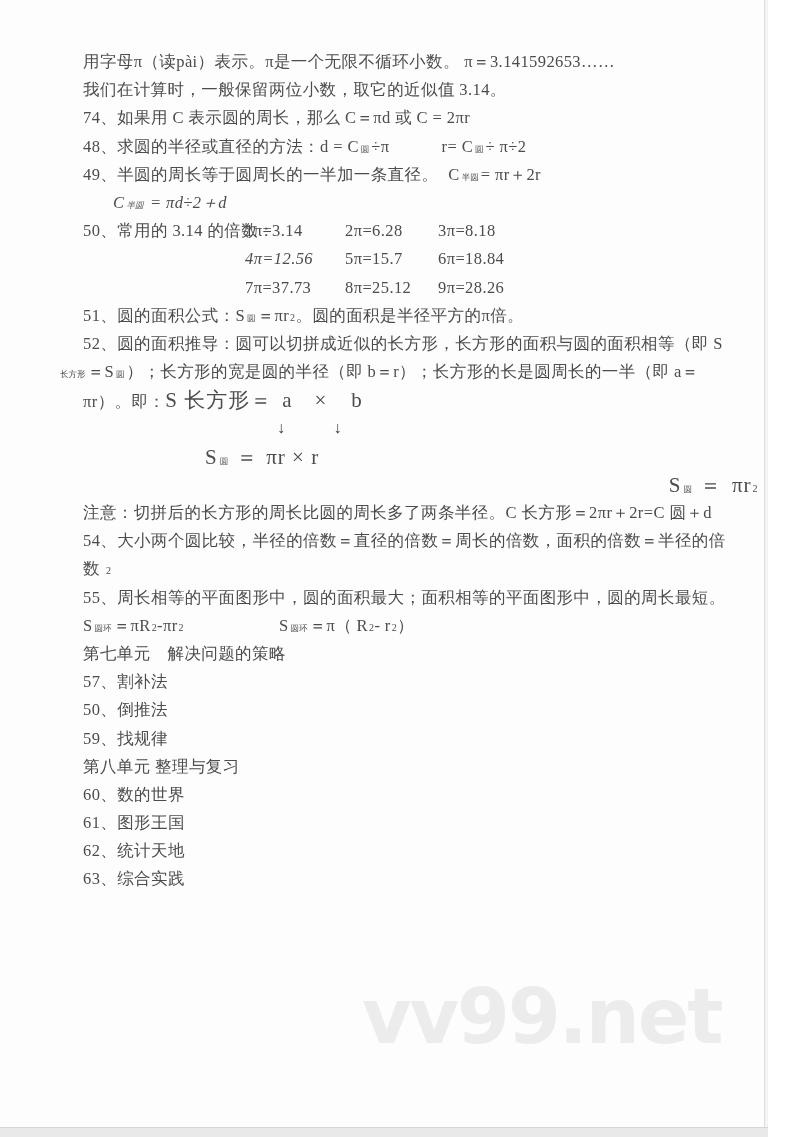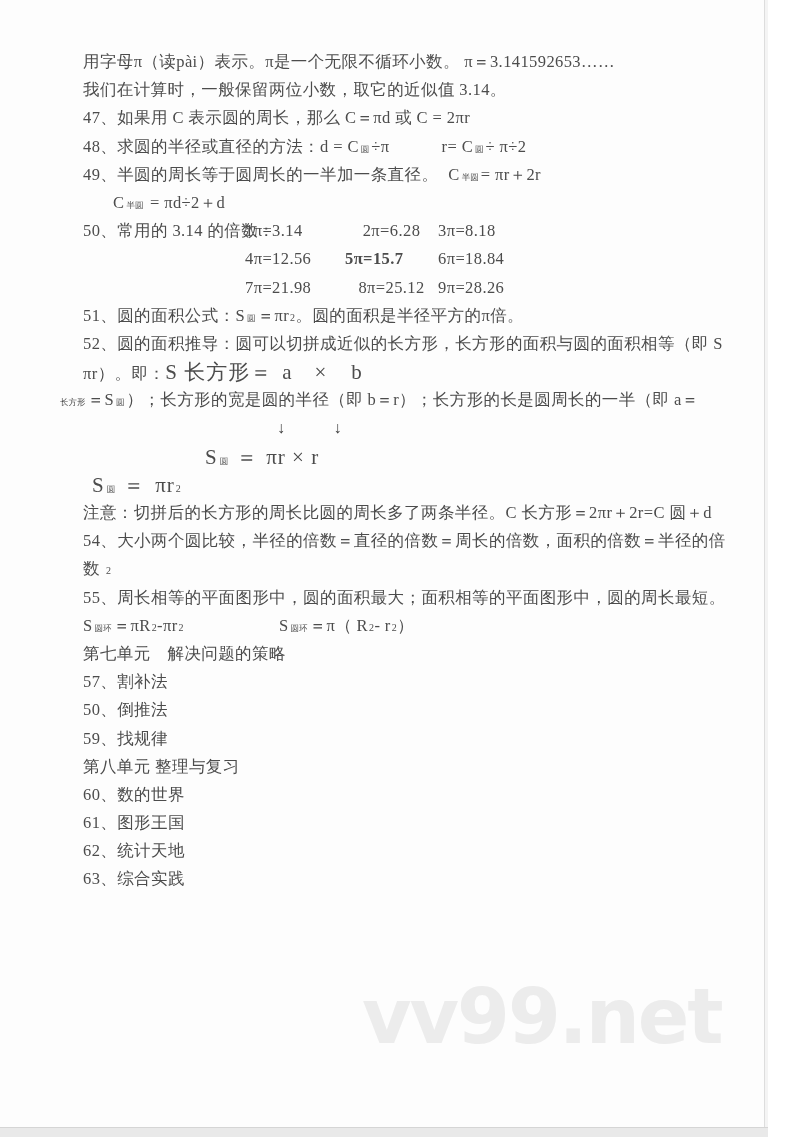--- a/index.html
+++ b/index.html
@@ -37,34 +37,34 @@
   .edge-strip{position:absolute;top:0;right:0;width:3px;height:1128px;background:#f4f4f4;}
   .bottom-band{position:absolute;left:0;right:0;bottom:0;height:9px;background:#e9e9e9;border-top:1px solid #d5d5d5;}
 </style>
 </head>
 <body>
 
 <div class="page">
   <div id="doc">
       <div class="line"><span>用字母π（读pài）表示。π是一个无限不循环小数。 π＝3.141592653……</span></div>
       <div class="line"><span>我们在计算时，一般保留两位小数，取它的近似值 3.14。</span></div>
-      <div class="line"><span>47、如果用 C 表示圆的周长，那么 C＝πd 或 C = 2πr</span></div>
+      <div class="line"><span>74、如果用 C 表示圆的周长，那么 C＝πd 或 C = 2πr</span></div>
       <div class="line"><span>48、求圆的半径或直径的方法：d = C</span><span class="sub">圆</span><span>÷π</span><span class="gap" style="width: 52px;"></span><span>r= C</span><span class="sub">圆</span><span>÷ π÷2</span></div>
       <div class="line"><span>49、半圆的周长等于圆周长的一半加一条直径。</span><span class="gap" style="width: 10px;"></span><span>C</span><span class="sub">半圆</span><span>= πr＋2r</span></div>
-      <div class="line" style="margin-left: 113px;"><span>C</span><span class="sub">半圆</span><span> = πd÷2＋d</span></div>
-      <div class="line"><span class="col" style="width: 162px;">50、常用的 3.14 的倍数：</span><span class="col" style="width: 100px;">1π=3.14</span><span class="col" style="width: 93px; text-align: center;">2π=6.28</span><span class="col">3π=8.18</span></div>
-      <div class="line"><span class="gap" style="width: 162px;"></span><span class="col" style="width: 100px;">4π=12.56</span><span class="col" style="width: 93px; font-weight: bold;">5π=15.7</span><span class="col">6π=18.84</span></div>
-      <div class="line"><span class="gap" style="width: 162px;"></span><span class="col" style="width: 100px;">7π=21.98</span><span class="col" style="width: 93px; text-align: center;">8π=25.12</span><span class="col">9π=28.26</span></div>
+      <div class="line" style="margin-left: 113px; font-style: italic;"><span>C</span><span class="sub">半圆</span><span> = πd÷2＋d</span></div>
+      <div class="line"><span class="col" style="width: 162px;">50、常用的 3.14 的倍数：</span><span class="col" style="width: 100px;">1π=3.14</span><span class="col" style="width: 93px;">2π=6.28</span><span class="col">3π=8.18</span></div>
+      <div class="line"><span class="gap" style="width: 162px;"></span><span class="col" style="width: 100px; font-style: italic;">4π=12.56</span><span class="col" style="width: 93px;">5π=15.7</span><span class="col">6π=18.84</span></div>
+      <div class="line"><span class="gap" style="width: 162px;"></span><span class="col" style="width: 100px;">7π=37.73</span><span class="col" style="width: 93px;">8π=25.12</span><span class="col">9π=28.26</span></div>
       <div class="line"><span>51、圆的面积公式：S</span><span class="sub">圆</span><span>＝πr</span><span class="s2">2</span><span>。圆的面积是半径平方的π倍。</span></div>
       <div class="line"><span>52、圆的面积推导：圆可以切拼成近似的长方形，长方形的面积与圆的面积相等（即 S</span></div>
+      <div class="line" style="margin-left: 58px;"><span class="sub">长方形</span><span>＝S</span><span class="sub">圆</span><span>）；长方形的宽是圆的半径（即 b＝r）；长方形的长是圆周长的一半（即 a＝</span></div>
       <div class="line"><span>πr）。即：</span><span class="big">S 长方形＝</span><span class="gap" style="width: 10px;"></span><span class="big">a</span><span class="gap" style="width: 22px;"></span><span class="big">×</span><span class="gap" style="width: 24px;"></span><span class="big">b</span></div>
-      <div class="line" style="margin-left: 58px;"><span class="sub">长方形</span><span>＝S</span><span class="sub">圆</span><span>）；长方形的宽是圆的半径（即 b＝r）；长方形的长是圆周长的一半（即 a＝</span></div>
       <div class="line" style="margin-left: 277px;"><span class="arrow">↓</span><span class="gap" style="width: 48px;"></span><span class="arrow">↓</span></div>
       <div class="line" style="margin-left: 205px;"><span class="big">S</span><span class="sub">圆</span><span class="gap" style="width: 6px;"></span><span class="big">＝</span><span class="gap" style="width: 8px;"></span><span class="big">πr × r</span></div>
-      <div class="line" style="margin-left: 92px;"><span class="big">S</span><span class="sub">圆</span><span class="gap" style="width: 6px;"></span><span class="big">＝</span><span class="gap" style="width: 10px;"></span><span class="big">πr</span><span class="s2">2</span></div>
+      <div class="line" style="margin-left: 119px; text-align: right;"><span class="big">S</span><span class="sub">圆</span><span class="gap" style="width: 6px;"></span><span class="big">＝</span><span class="gap" style="width: 10px;"></span><span class="big">πr</span><span class="s2">2</span></div>
       <div class="line"><span>注意：切拼后的长方形的周长比圆的周长多了两条半径。C 长方形＝2πr＋2r=C 圆＋d</span></div>
       <div class="line"><span>54、大小两个圆比较，半径的倍数＝直径的倍数＝周长的倍数，面积的倍数＝半径的倍</span></div>
       <div class="line"><span>数</span><span class="gap" style="width: 5px;"></span><span class="s2">2</span></div>
       <div class="line"><span>55、周长相等的平面图形中，圆的面积最大；面积相等的平面图形中，圆的周长最短。</span></div>
       <div class="line"><span>S</span><span class="sub">圆环</span><span>＝πR</span><span class="s2">2</span><span>-πr</span><span class="s2">2</span><span class="gap" style="width: 95px;"></span><span>S</span><span class="sub">圆环</span><span>＝π（ R</span><span class="s2">2</span><span>- r</span><span class="s2">2</span><span>）</span></div>
       <div class="line"><span>第七单元　解决问题的策略</span></div>
       <div class="line"><span>57、割补法</span></div>
       <div class="line"><span>50、倒推法</span></div>
       <div class="line"><span>59、找规律</span></div>
       <div class="line"><span>第八单元 整理与复习</span></div>

